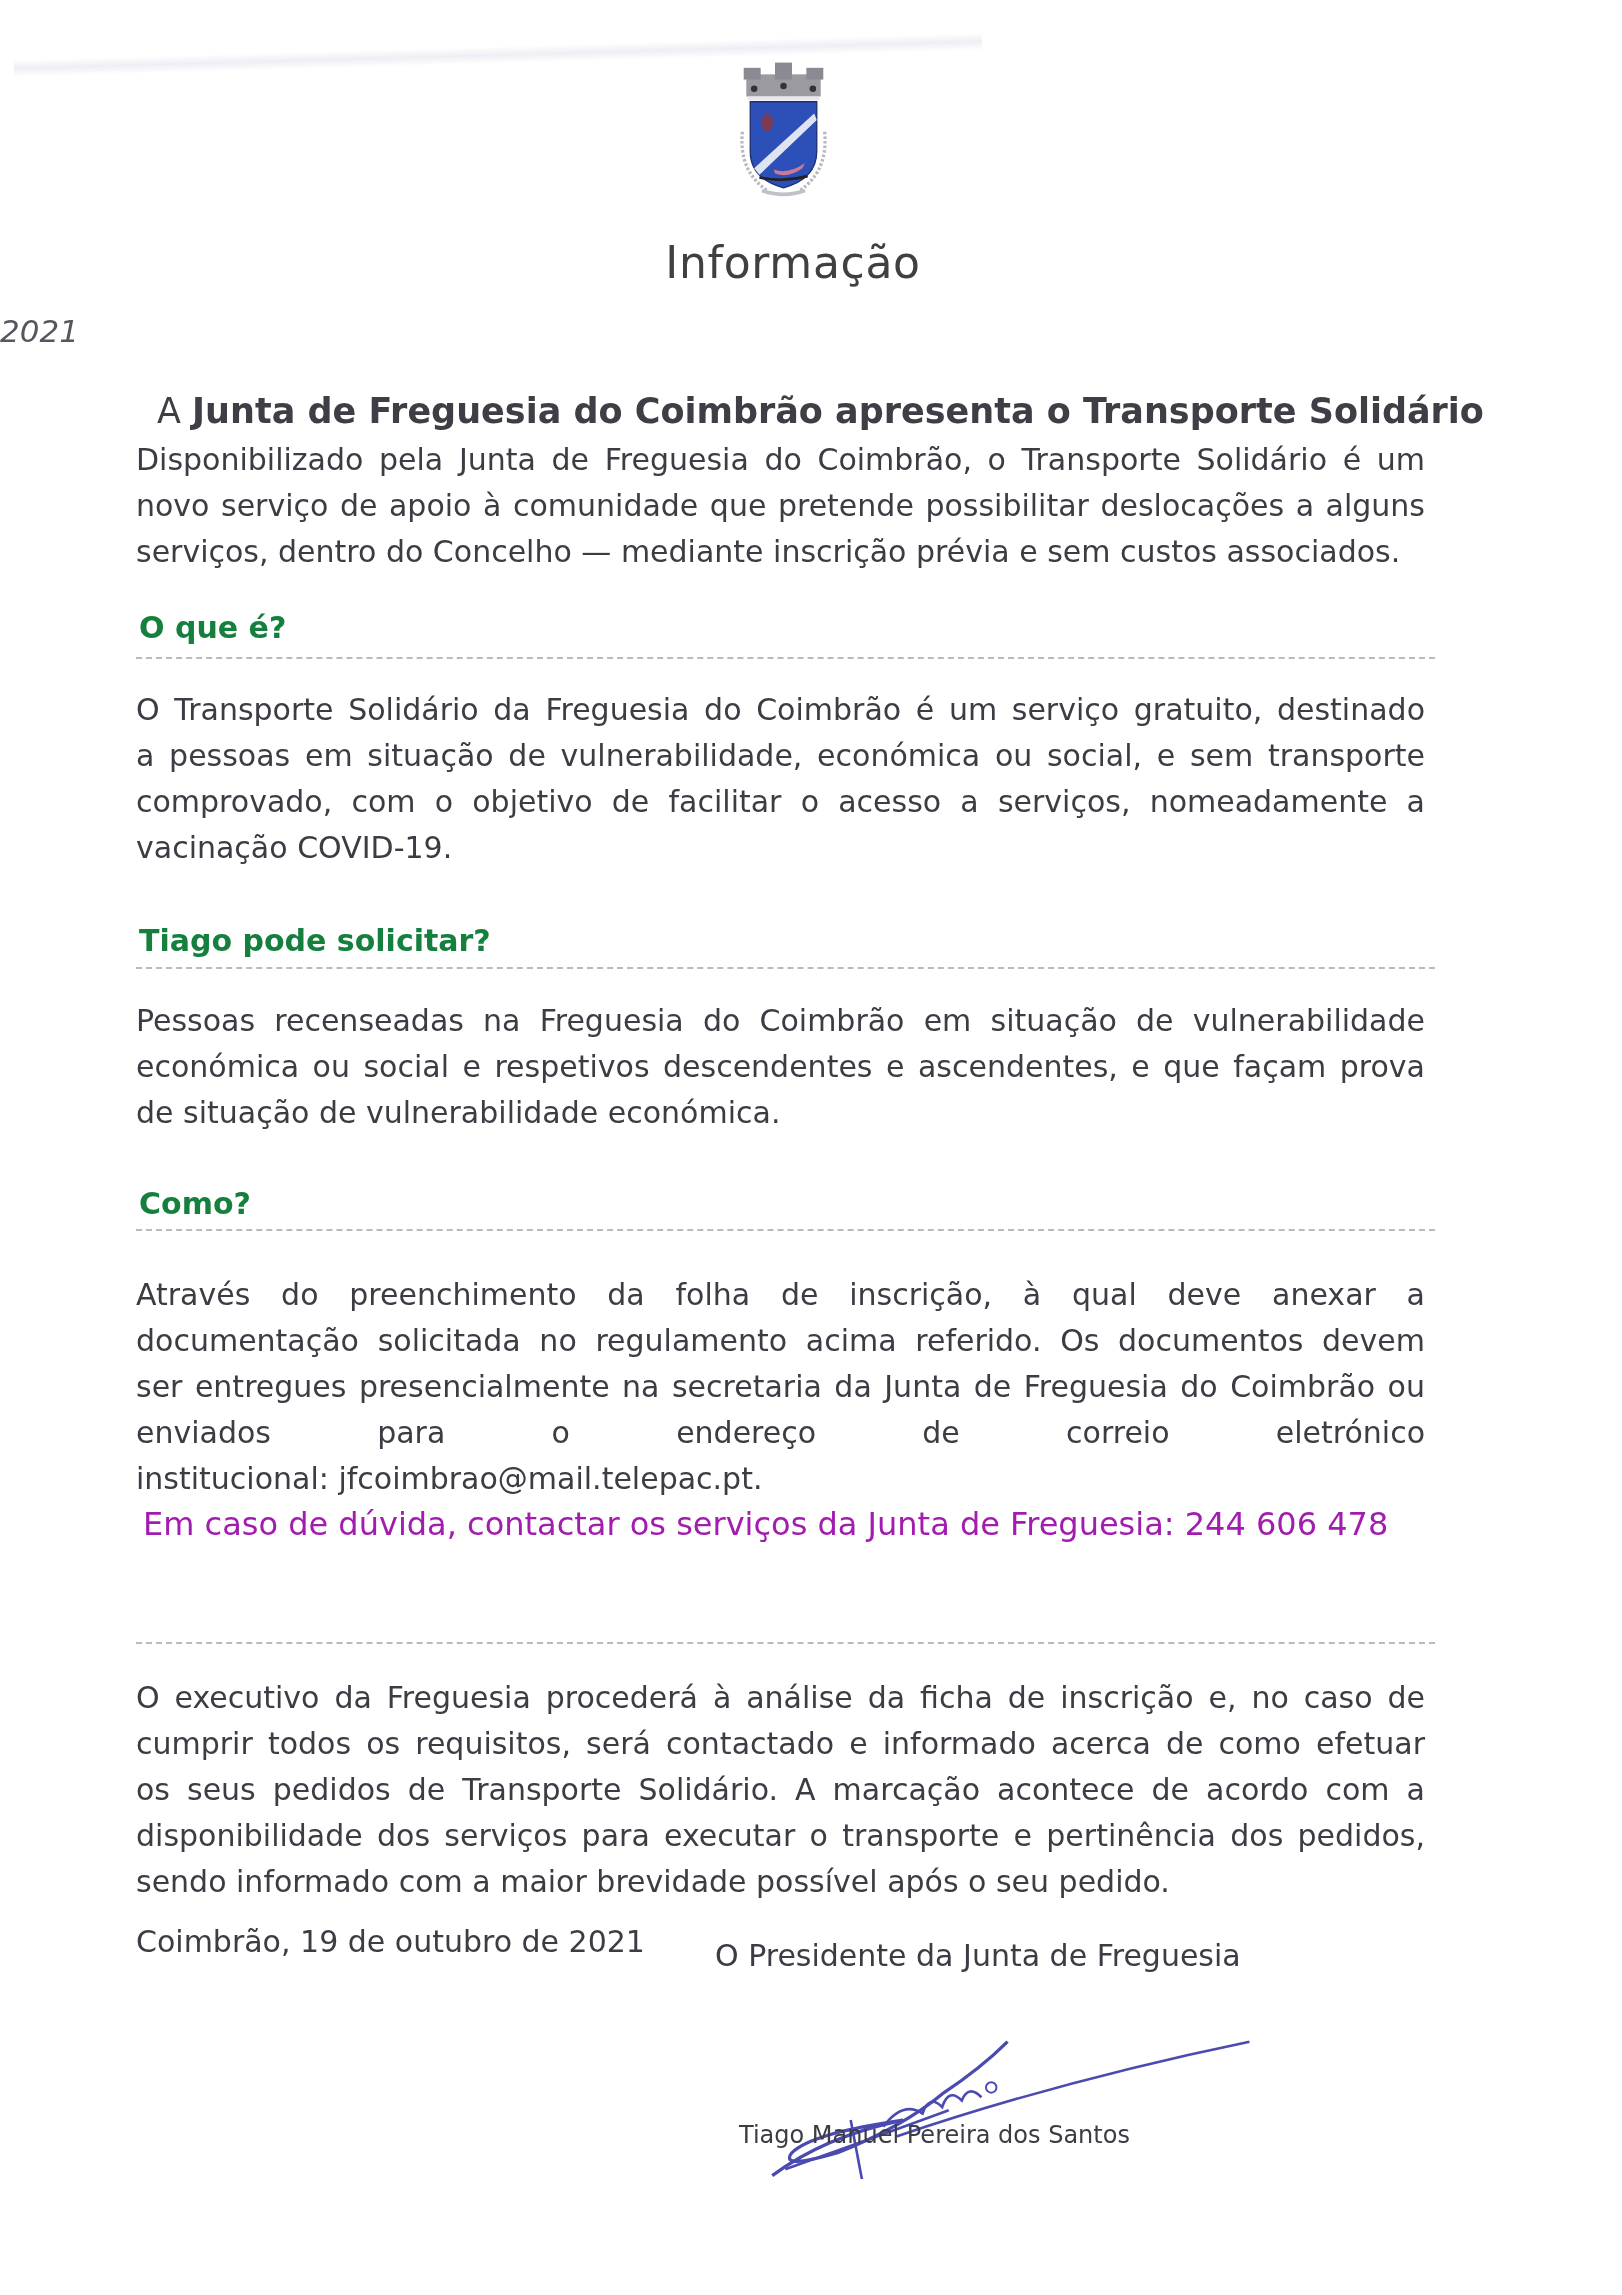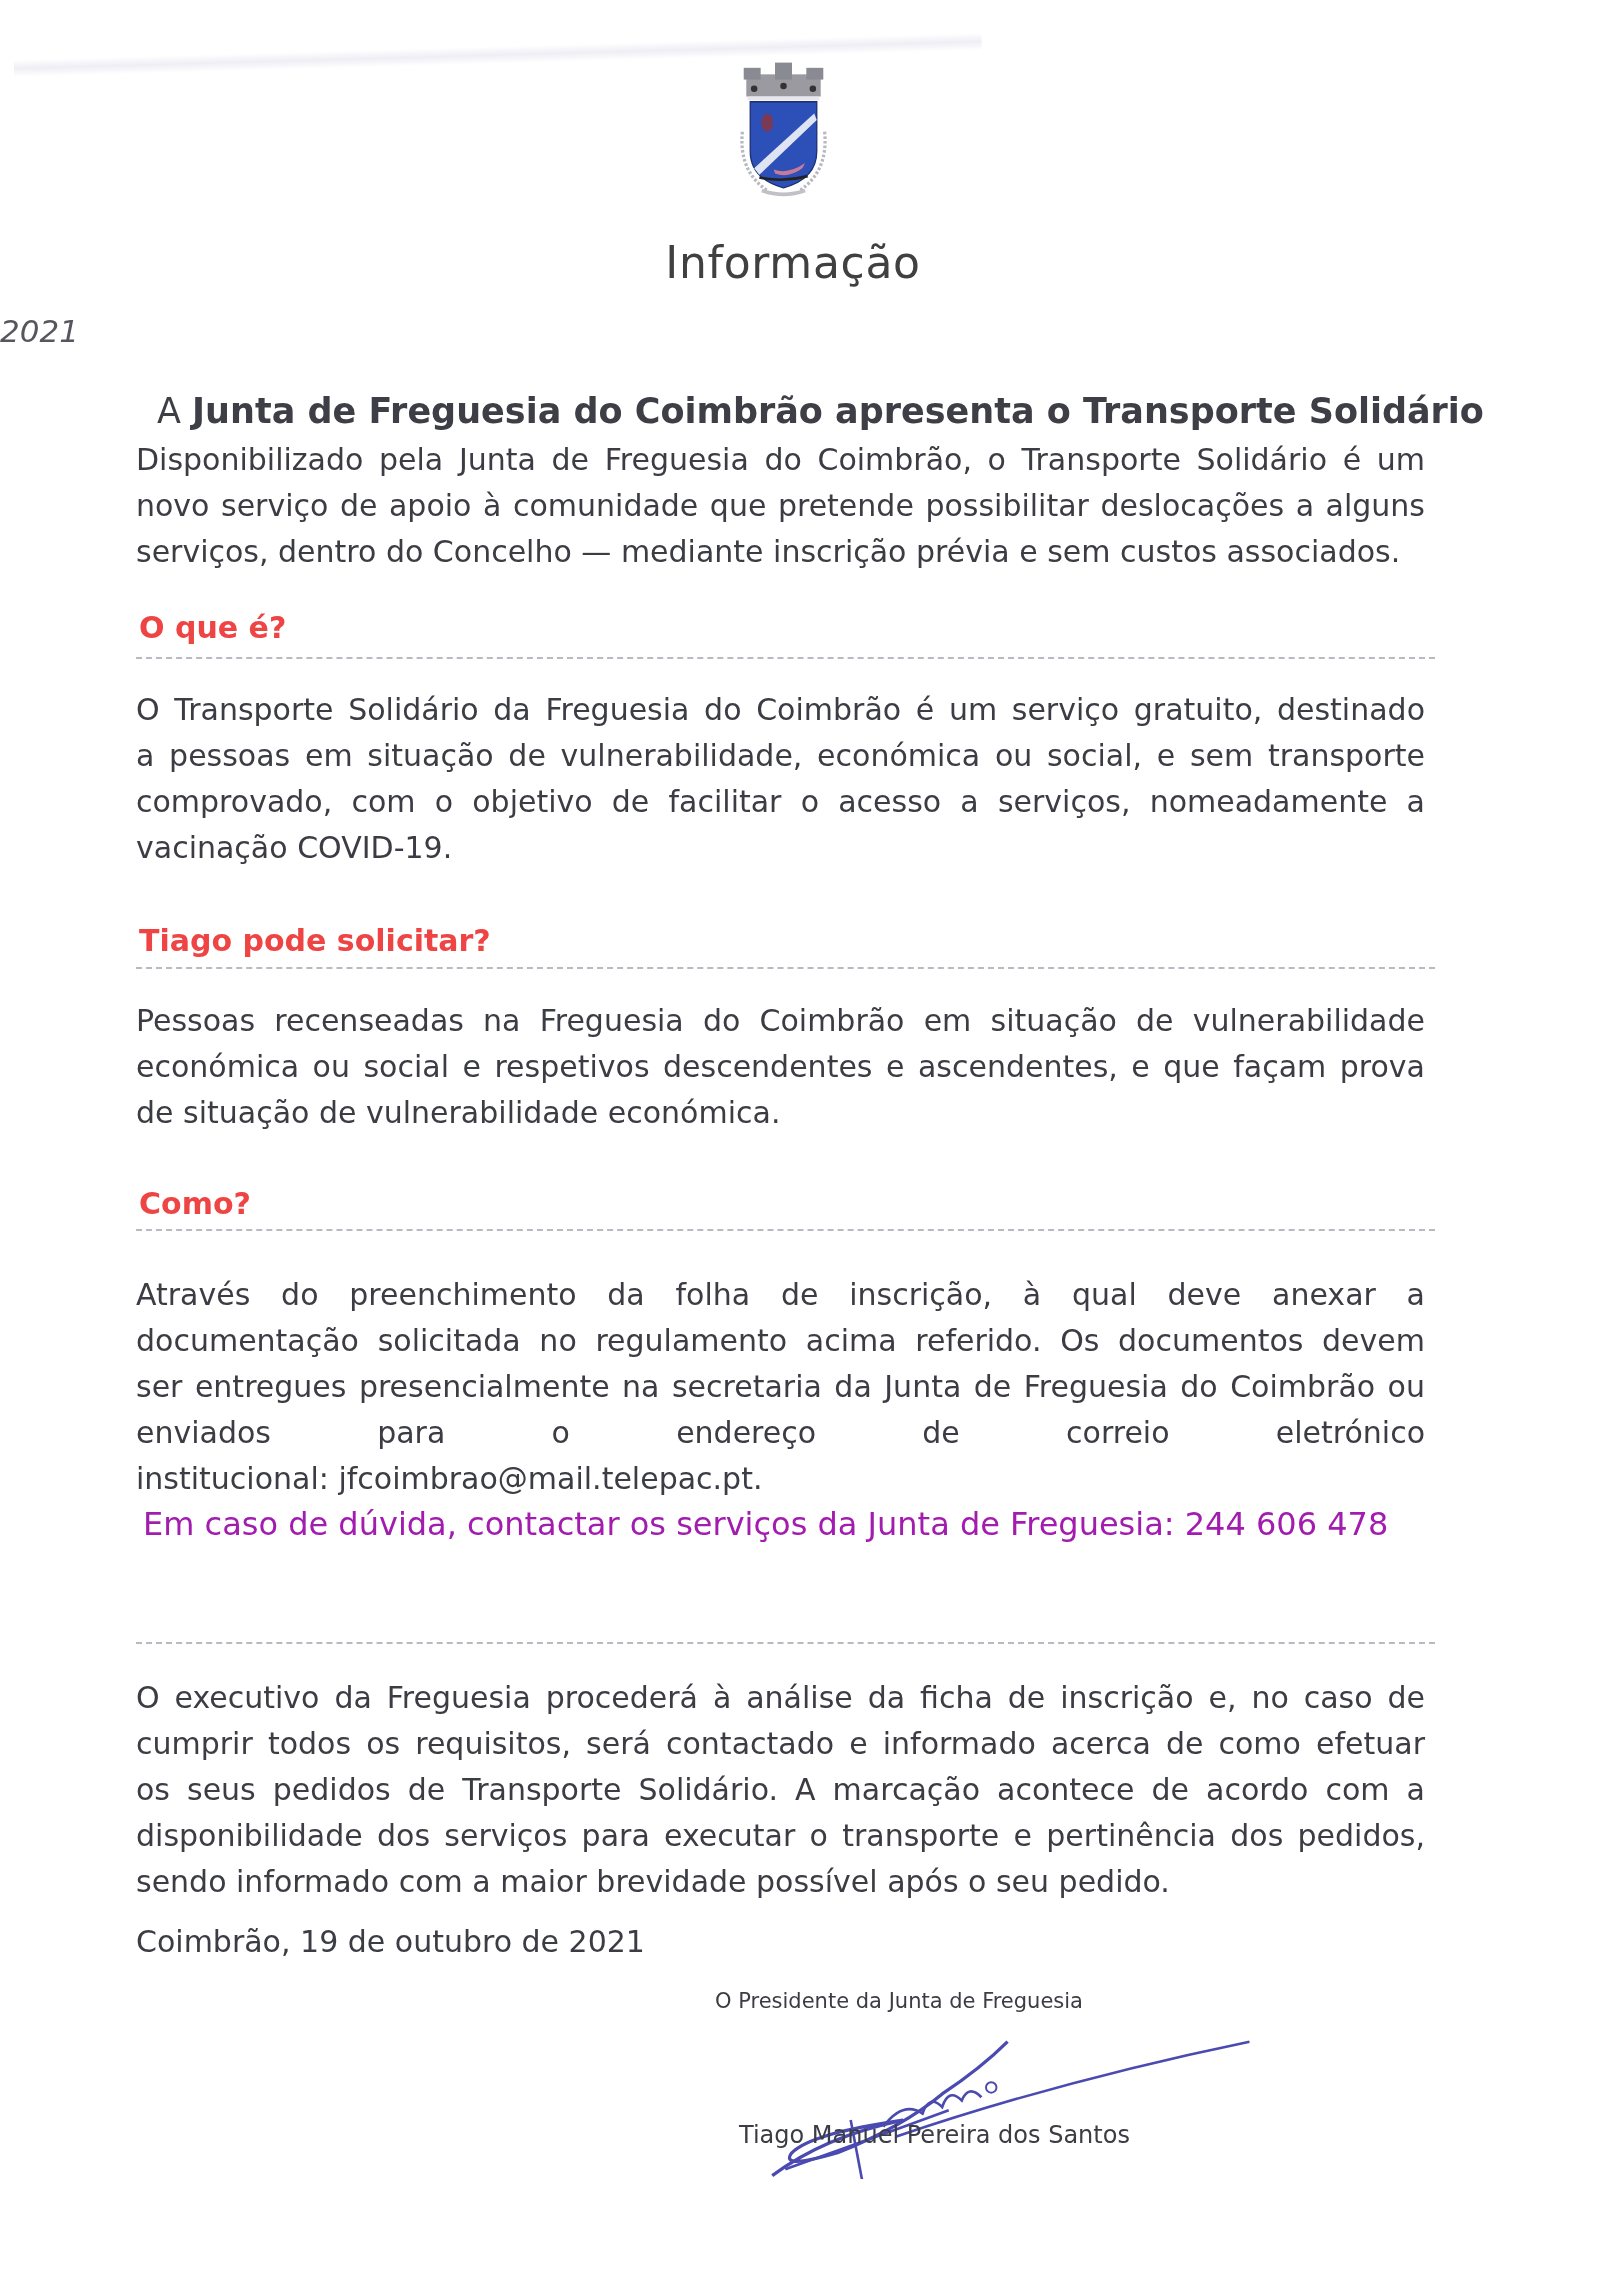--- a/index.html
+++ b/index.html
@@ -28,29 +28,29 @@
   }
   .headline .lead { font-weight: normal; }
   .headline .bold { font-weight: bold; }
   .para {
     position: absolute; left: 136px; width: 1289px; font-size: 30px; line-height: 46px;
     text-align: justify; color: #3c3c44;
   }
   .para .ln { display: block; text-align: justify; text-align-last: justify; white-space: nowrap; }
   .para .ln.last { text-align-last: left; }
   .section-head {
-    position: absolute; left: 139px; font-size: 30px; font-weight: bold; color: #ef4444;
+    position: absolute; left: 139px; font-size: 30px; font-weight: bold; color: #15803d;
   }
   .dash {
     position: absolute; left: 136px; width: 1299px; height: 0;
     border-top: 2.6px dashed #b9b9c2;
   }
   .contact { position: absolute; left: 143px; top: 1505px; font-size: 32px; color: #a21caf; white-space: nowrap; }
   .date { position: absolute; left: 136px; top: 1924px; font-size: 30px; color: #3c3c44; }
-  .president { position: absolute; left: 715px; top: 1989px; font-size: 21px; color: #3c3c44; white-space: nowrap; }
+  .president { position: absolute; left: 715px; top: 1938px; font-size: 30px; color: #3c3c44; white-space: nowrap; }
   .signer { position: absolute; left: 739px; top: 2121px; font-size: 24px; color: #3c3c44; white-space: nowrap; }
   .signature { position: absolute; left: 733px; top: 2022px; width: 523px; height: 157px; }
 </style>
 </head>
 <body>
 
 <div class="scanline"></div>
 
 <svg class="logo" viewBox="0 0 170 210">
 

